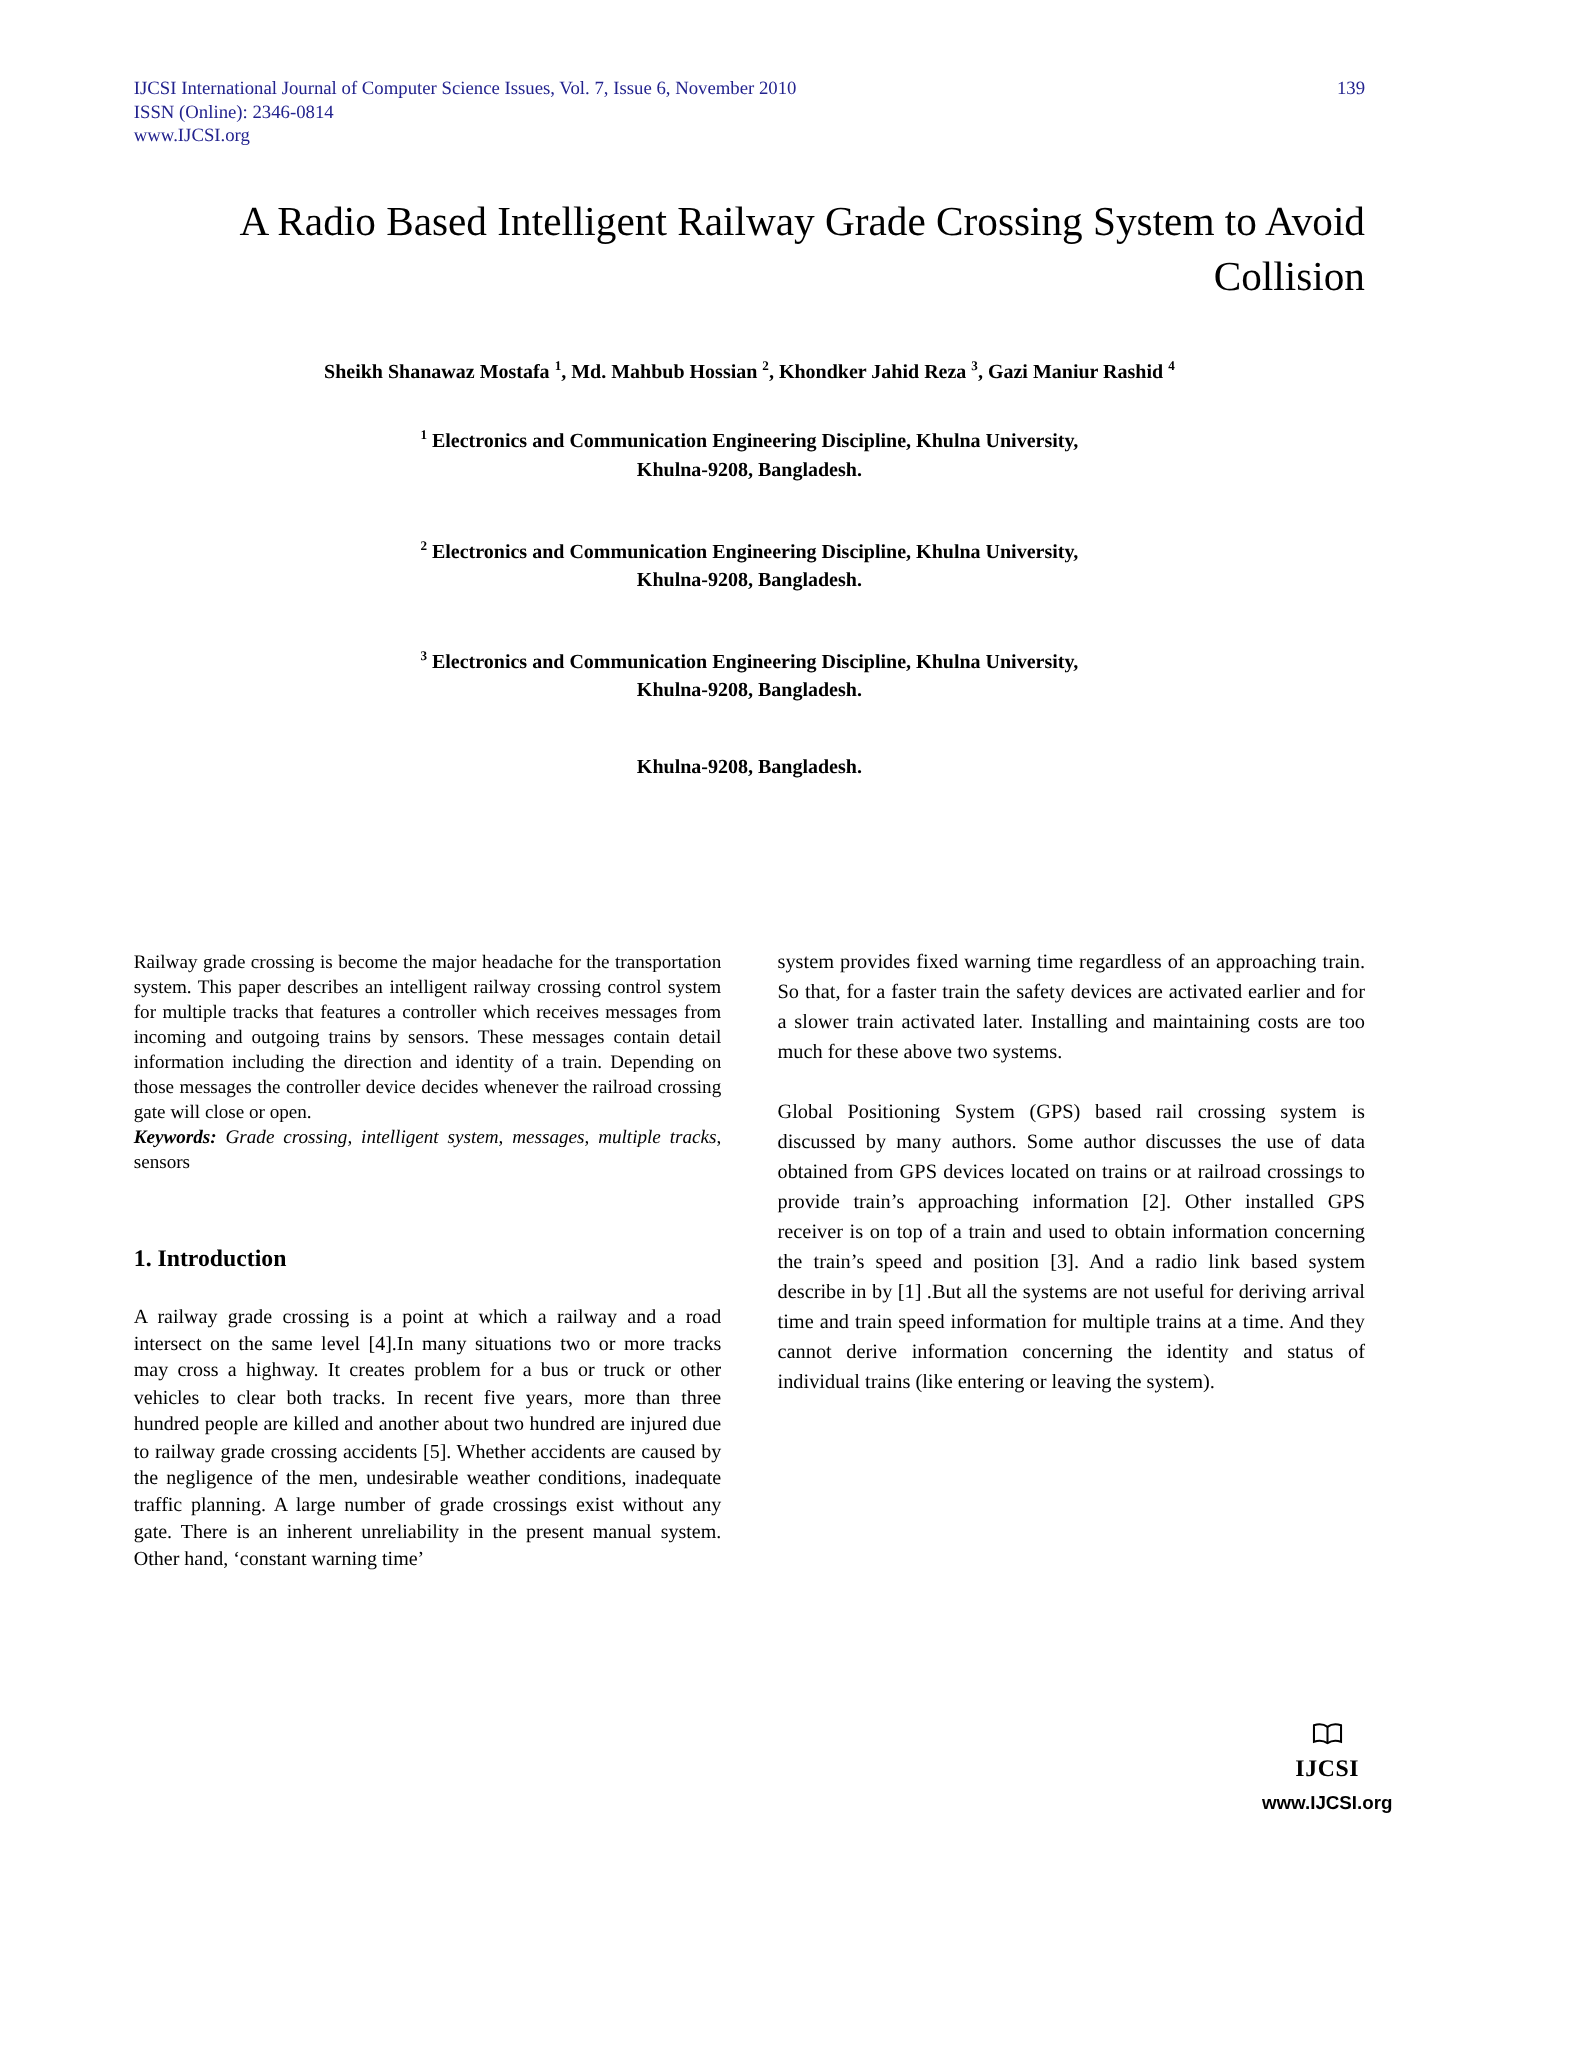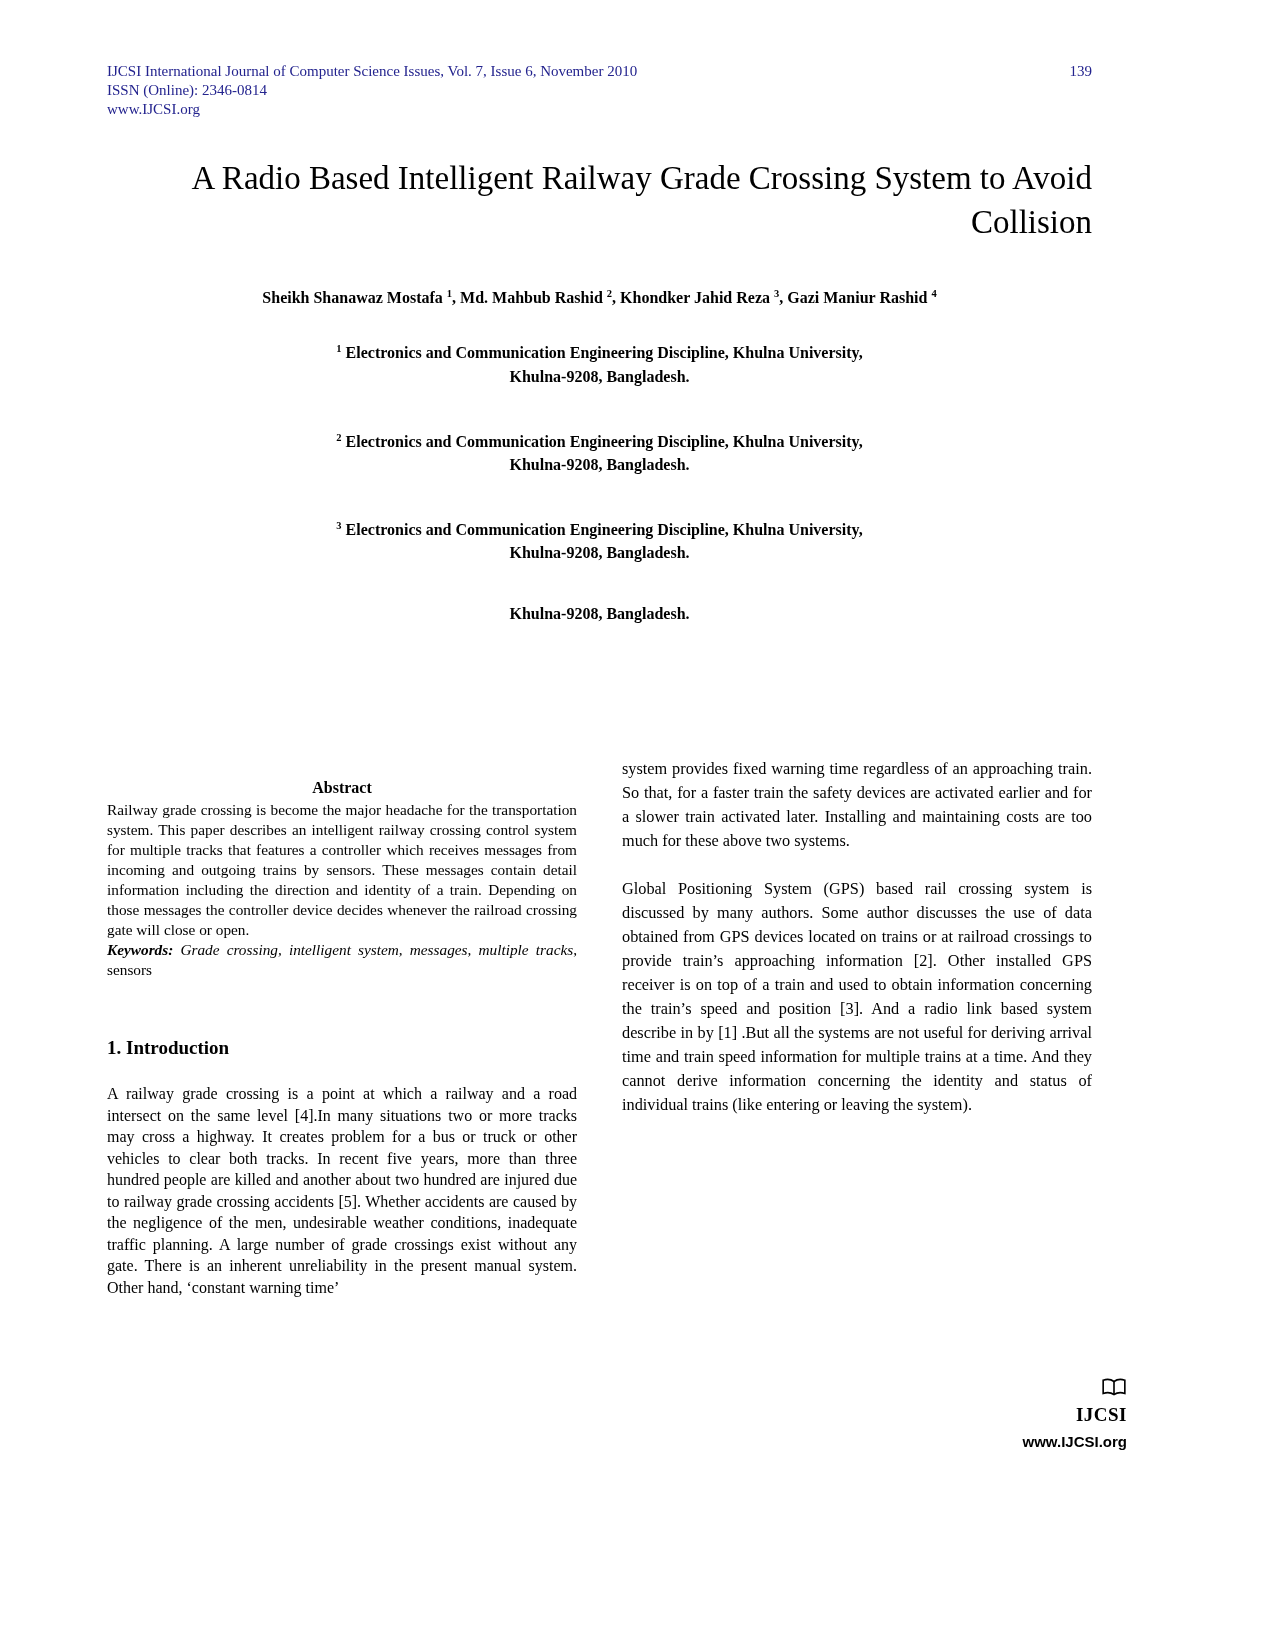--- a/index.html
+++ b/index.html
@@ -86,25 +86,25 @@
     line-height: 21.5px;
     margin: 24px 0 0 0;
   }
   .col-right p {
     font-size: 16.3px;
     line-height: 24px;
     margin: 0 0 24px 0;
   }
   .page-footer {
     position: absolute;
-    right: 166px;
+    right: 179px;
     top: 1378px;
     display: flex;
     flex-direction: column;
-    align-items: flex-end;
+    align-items: center;
   }
   .footer-ijcsi {
     font-weight: 700;
     font-size: 19px;
     letter-spacing: 0.5px;
     margin-top: 2px;
   }
   .footer-site {
     font-family: "Liberation Sans", sans-serif;
     font-weight: 700;
@@ -122,21 +122,21 @@
       <div class="header-left">
         <div>IJCSI International Journal of Computer Science Issues, Vol. 7, Issue 6, November 2010</div>
         <div>ISSN (Online): 2346-0814</div>
         <div>www.IJCSI.org</div>
       </div>
       <div class="header-right">139</div>
     </div>
 
     <h1 class="page-title">A Radio Based Intelligent Railway Grade Crossing System to Avoid Collision</h1>
 
-    <p class="authors-line"><span>Sheikh Shanawaz Mostafa </span><sup>1</sup><span>, </span><span>Md. Mahbub Rashid </span><sup>2</sup><span>, </span><span>Khondker Jahid Reza </span><sup>3</sup><span>, </span><span>Gazi Maniur Rashid </span><sup>4</sup></p>
+    <p class="authors-line"><span>Sheikh Shanawaz Mostafa </span><sup>1</sup><span>, </span><span>Md. Mahbub Hossian </span><sup>2</sup><span>, </span><span>Khondker Jahid Reza </span><sup>3</sup><span>, </span><span>Gazi Maniur Rashid </span><sup>4</sup></p>
 
     <div class="affiliation first">
       <div><sup>1</sup> <span>Electronics and Communication Engineering Discipline, Khulna University,</span></div>
       <div>Khulna-9208, Bangladesh.</div>
     </div>
 
     <div class="affiliation">
       <div><sup>2</sup> <span>Electronics and Communication Engineering Discipline, Khulna University,</span></div>
       <div>Khulna-9208, Bangladesh.</div>
     </div>
@@ -145,21 +145,20 @@
       <div><sup>3</sup> <span>Electronics and Communication Engineering Discipline, Khulna University,</span></div>
       <div>Khulna-9208, Bangladesh.</div>
     </div>
 
     <div class="affiliation">
       <div>Khulna-9208, Bangladesh.</div>
     </div>
 
     <div class="columns">
       <div class="col col-left">
-        <div class="abstract-heading">Abstract</div>
         <p class="abstract-text">Railway grade crossing is become the major headache for the transportation system. This paper describes an intelligent railway crossing control system for multiple tracks that features a controller which receives messages from incoming and outgoing trains by sensors. These messages contain detail information including the direction and identity of a train. Depending on those messages the controller device decides whenever the railroad crossing gate will close or open.</p>
         <p class="keywords"><span class="kw-label">Keywords:</span> <span class="kw-italic">Grade crossing, intelligent system, messages, multiple tracks</span><span>, sensors</span></p>
         <h2 class="intro-heading">1. Introduction</h2>
         <p class="intro-text">A railway grade crossing is a point at which a railway and a road intersect on the same level [4].In many situations two or more tracks may cross a highway. It creates problem for a bus or truck or other vehicles to clear both tracks. In recent five years, more than three hundred people are killed and another about two hundred are injured due to railway grade crossing accidents [5]. Whether accidents are caused by the negligence of the men, undesirable weather conditions, inadequate traffic planning. A large number of grade crossings exist without any gate. There is an inherent unreliability in the present manual system. Other hand, ‘constant warning time’</p>
       </div>
 
       <div class="col col-right">
         <p>system provides fixed warning time regardless of an approaching train. So that, for a faster train the safety devices are activated earlier and for a slower train activated later. Installing and maintaining costs are too much for these above two systems.</p>
         <p>Global Positioning System (GPS) based rail crossing system is discussed by many authors. Some author discusses the use of data obtained from GPS devices located on trains or at railroad crossings to provide train’s approaching information [2]. Other installed GPS receiver is on top of a train and used to obtain information concerning the train’s speed and position [3]. And a radio link based system describe in by [1] .But all the systems are not useful for deriving arrival time and train speed information for multiple trains at a time. And they cannot derive information concerning the identity and status of individual trains (like entering or leaving the system).</p>
       </div>

